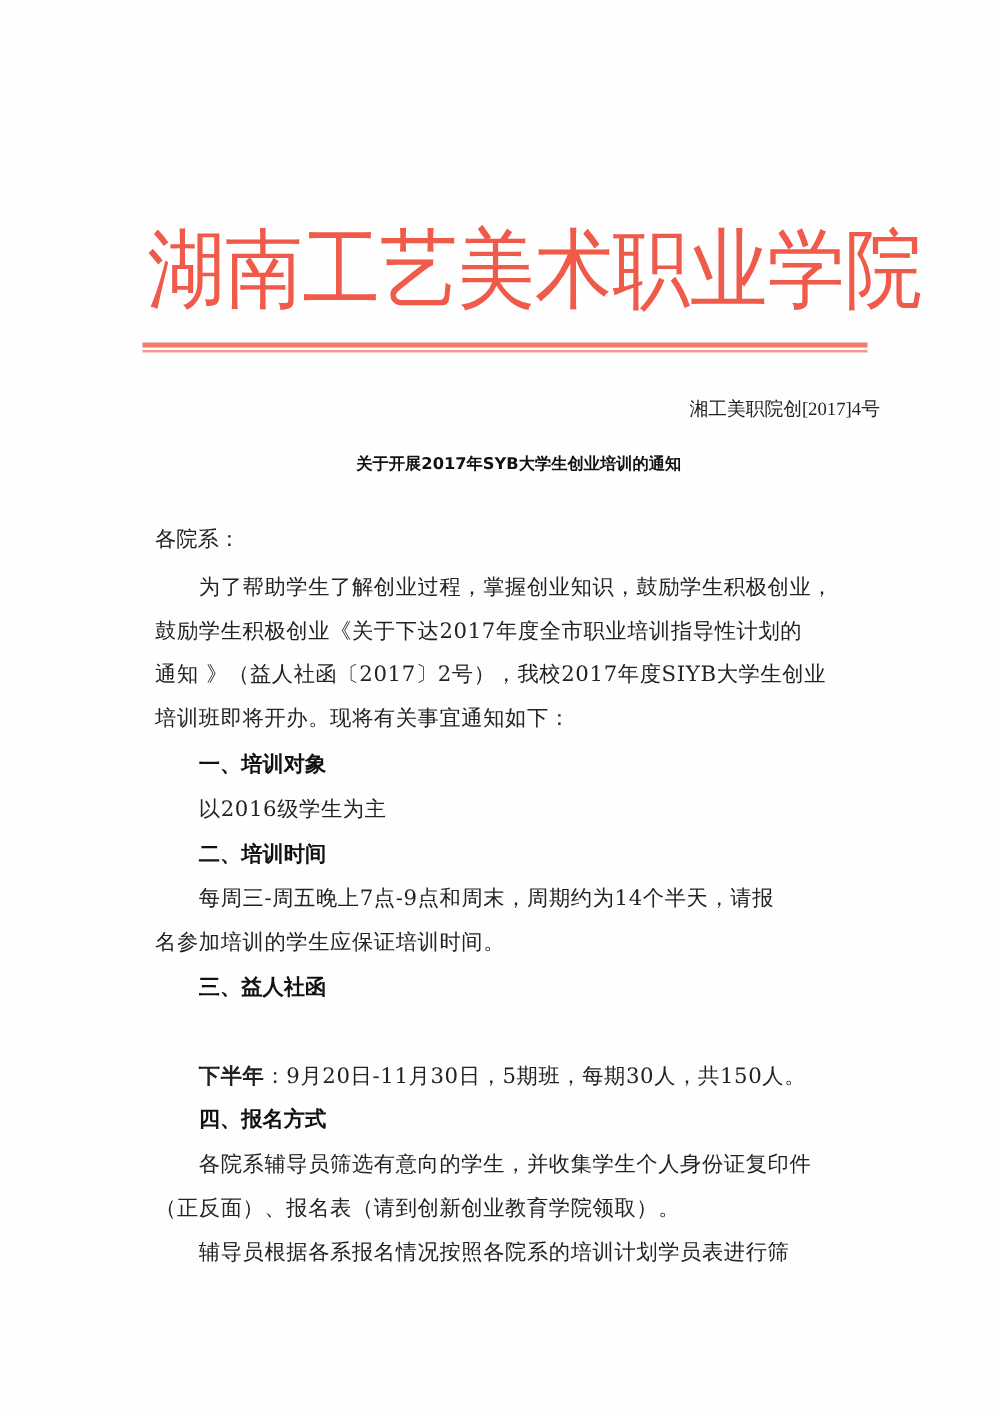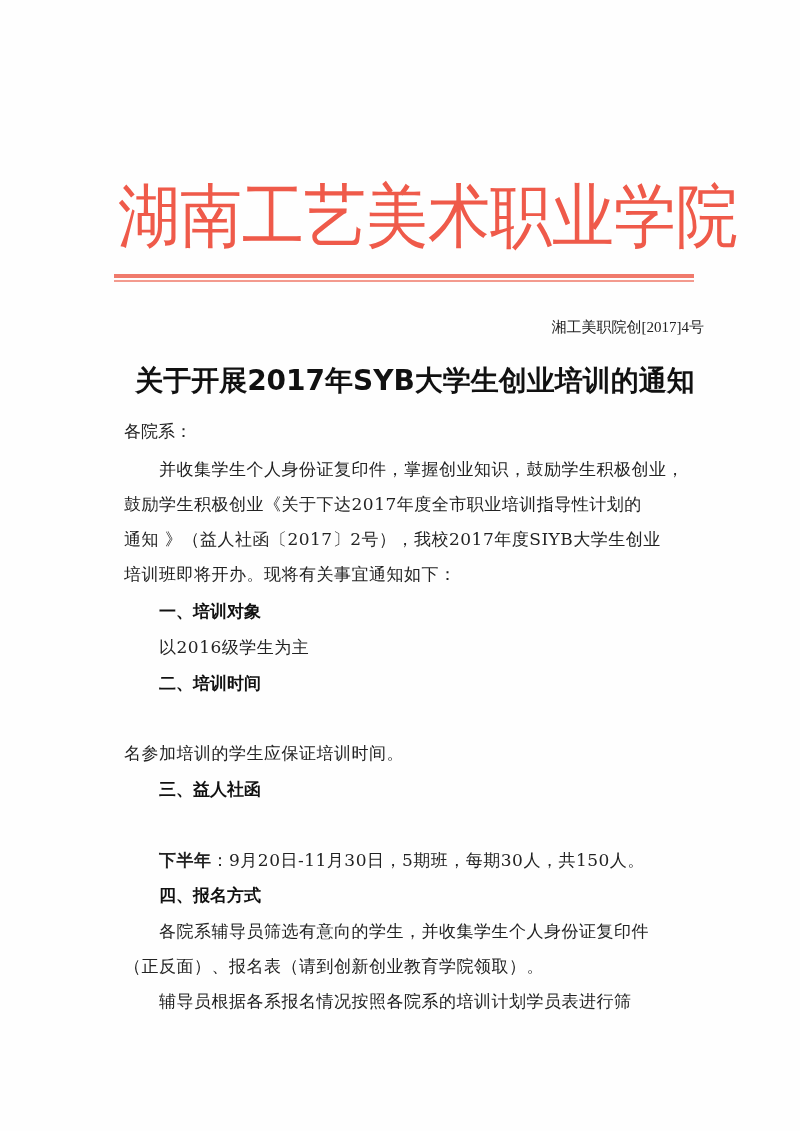--- a/index.html
+++ b/index.html
@@ -67,21 +67,21 @@
     .title {
       position: absolute;
       left: 0;
       top: 362px;
       width: 800px;
       padding-left: 30px;
       box-sizing: border-box;
       text-align: center;
       font-family: "DejaVu Sans", "Liberation Sans", sans-serif;
       font-weight: bold;
-      font-size: 28px;
+      font-size: 13px;
       color: #111;
     }
     .salutation {
       position: absolute;
       left: 124px;
       top: 420px;
       font-size: 17px;
       font-family: "DejaVu Sans", "Liberation Sans", sans-serif;
       color: #222;
     }
@@ -129,29 +129,30 @@
 
   <div class="rule-thick"></div>
   <div class="rule-thin"></div>
 
   <div class="doc-number">湘工美职院创[2017]4号</div>
 
   <div class="title">关于开展2017年SYB大学生创业培训的通知</div>
 
   <div class="salutation">各院系：</div>
 
-  <div class="body-line indent" style="top:458px;">并收集学生个人身份证复印件，掌握创业知识，鼓励学生积极创业，</div>
+  <div class="body-line indent" style="top:458px;">为了帮助学生了解创业过程，掌握创业知识，鼓励学生积极创业，</div>
   <div class="body-line" style="top:493px;">鼓励学生积极创业《关于下达2017年度全市职业培训指导性计划的</div>
   <div class="body-line" style="top:528px;">通知 》（益人社函〔2017〕2号），我校2017年度SIYB大学生创业</div>
   <div class="body-line" style="top:563px;">培训班即将开办。现将有关事宜通知如下：</div>
 
   <div class="heading" style="top:600px;">一、培训对象</div>
   <div class="body-line indent" style="top:636px;">以2016级学生为主</div>
 
   <div class="heading" style="top:672px;">二、培训时间</div>
+  <div class="body-line indent" style="top:707px;">每周三-周五晚上7点-9点和周末，周期约为14个半天，请报</div>
   <div class="body-line" style="top:742px;">名参加培训的学生应保证培训时间。</div>
 
   <div class="heading" style="top:778px;">三、益人社函</div>
   <div class="body-line indent" style="top:849px;">
     <span class="bold-lead">下半年</span><span>：9月20日-11月30日，5期班，每期30人，共150人。</span>
   </div>
 
   <div class="heading" style="top:884px;">四、报名方式</div>
   <div class="body-line" style="top:955px;">（正反面）、报名表（请到创新创业教育学院领取）。</div>
   <div class="body-line indent" style="top:920px;">各院系辅导员筛选有意向的学生，并收集学生个人身份证复印件</div>

